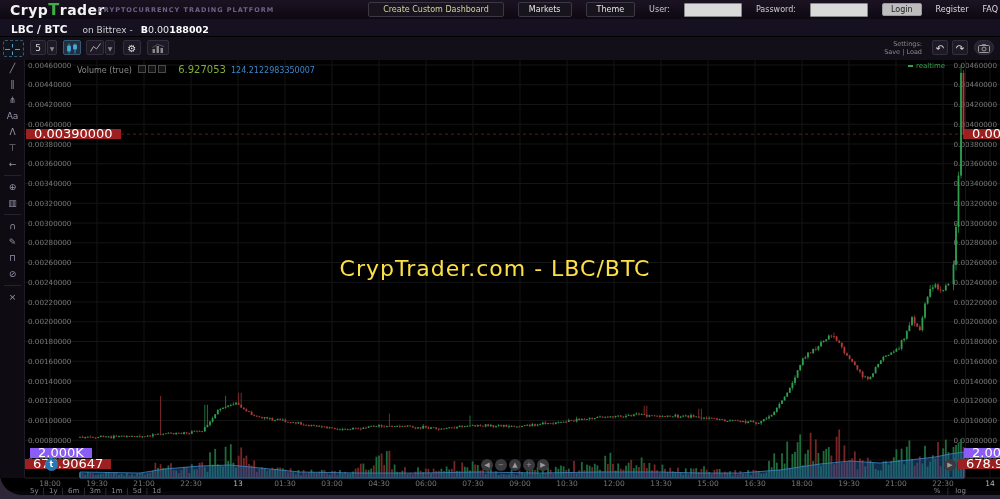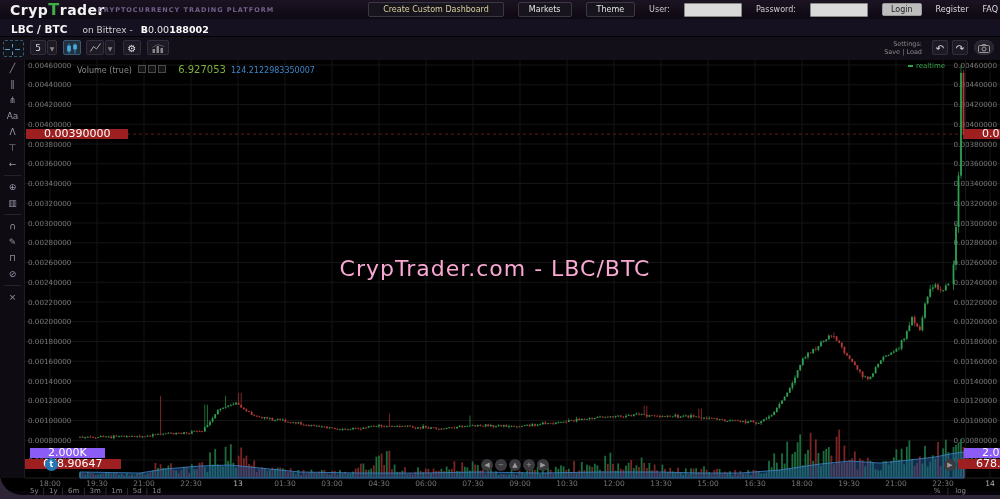--- a/index.html
+++ b/index.html
@@ -39,24 +39,24 @@
   #chart-svg{position:absolute;left:25px;top:0;width:975px;height:431px;font-family:"DejaVu Sans",sans-serif}
   .legend{position:absolute;left:77px;top:2px;white-space:nowrap}
   .lrow{height:11px;line-height:11px}
   .ltitle{font-size:8.5px;color:#d6d6d6}
   .lkey{font-size:8px;color:#8a8a8a}
   .lbox{display:inline-block;width:6px;height:6px;border:1px solid #4a4a4a;background:#141414;margin:0 1px;vertical-align:middle;cursor:pointer}
   .okey{font-size:8px;color:#8a8a8a;margin-left:5px}
   .oval{font-size:8px;color:#3fae49;margin-left:2px}
   .vol1{font-size:10px;color:#7fae3a;margin-left:6px}
   .vol2{font-size:8px;color:#3d86c9;}
-  .watermark{position:absolute;left:25px;top:196px;width:940px;text-align:center;font-size:22px;color:#f9a8d4;letter-spacing:1px}
+  .watermark{position:absolute;left:25px;top:196px;width:940px;text-align:center;font-size:22px;color:#fde047;letter-spacing:1px}
   .realtime{position:absolute;left:908px;top:2px;font-size:7px;color:#35a04a}
   .rt-dot{display:inline-block;width:5px;height:2px;background:#35a04a;margin-right:3px;vertical-align:middle}
-  .badge{position:absolute;font-size:11px;color:#fff;padding:1px 18px;line-height:8px;white-space:nowrap}
+  .badge{position:absolute;font-size:13px;color:#fff;padding:1px 8px;line-height:8px;white-space:nowrap}
   .badge.red{background:#9e1f1f}
   .badge.blue{background:#8b5cf6}
   .circ{position:absolute;border-radius:50%;background:#3a3a3e;color:#9a9a9a;text-align:center;cursor:pointer}
   .nav-circ{width:12px;height:12px;line-height:12px;font-size:7px}
   .social{width:13px;height:13px;line-height:13px;font-size:8px;background:#2377b5;color:#fff;font-weight:bold}
   
   .bottom-bar{position:absolute;top:487px;left:0;width:1000px;height:8px;font-size:7px;color:#8a8a8a;line-height:8px}
   .ranges{position:absolute;left:30px;top:0;white-space:nowrap}
   .ranges span,.scalectl span{cursor:pointer}
   .rsep{color:#46404f;margin:0 4px;cursor:default}

